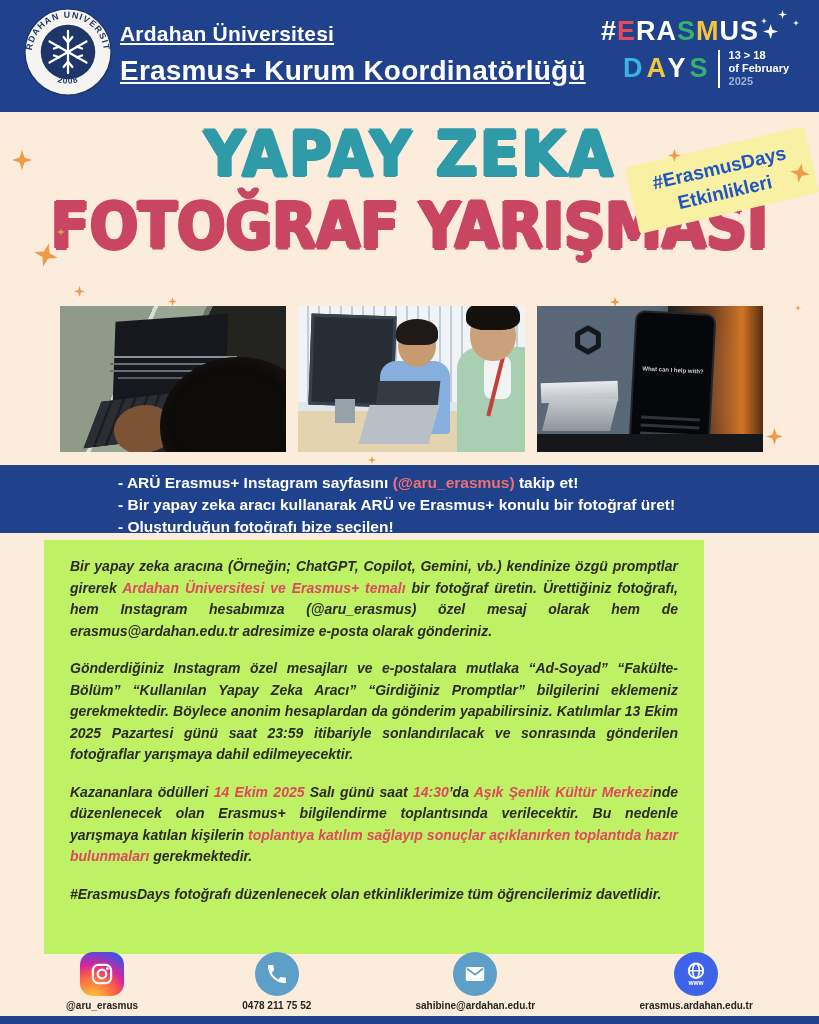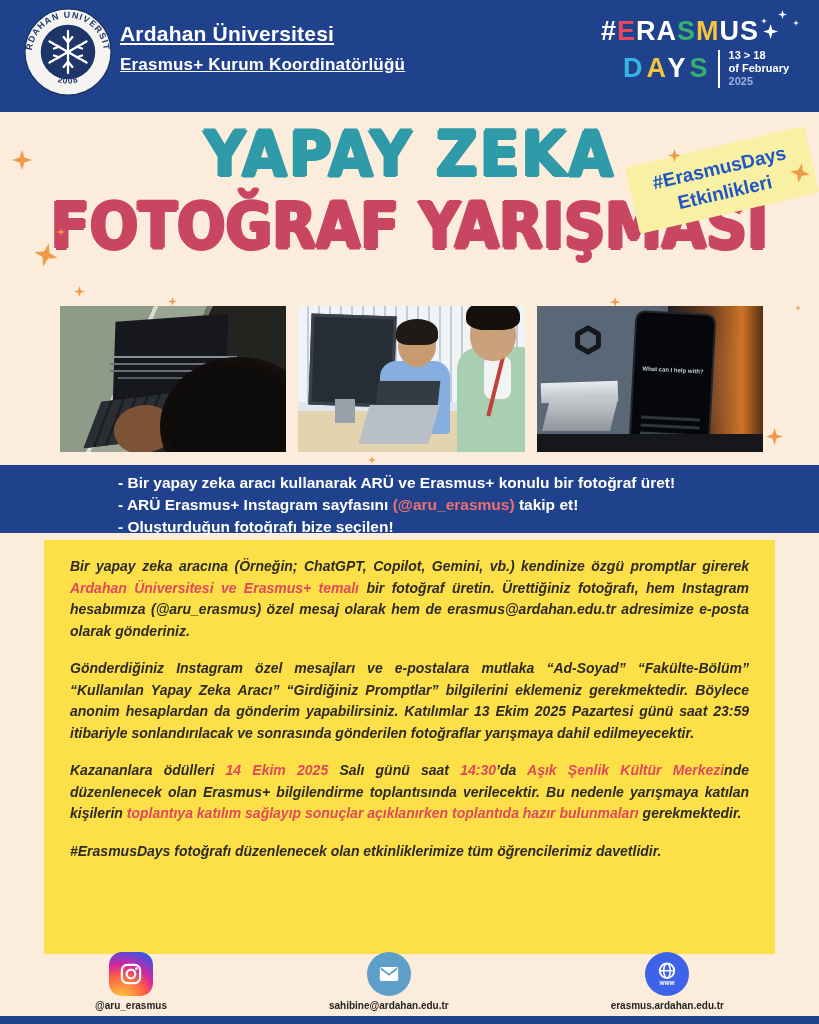--- a/index.html
+++ b/index.html
@@ -3,21 +3,21 @@
 <meta charset="utf-8">
 <style>
   html,body{margin:0;padding:0;background:#888;}
   .poster{position:relative;width:819px;height:1024px;background:#fcecdb;overflow:hidden;
           font-family:"Liberation Sans",sans-serif;margin:0 auto;}
   
   .header{position:absolute;top:0;left:0;width:819px;height:112px;background:#20418c;}
   .logo{position:absolute;left:24px;top:8px;width:88px;height:88px;}
   .uni-text{position:absolute;left:120px;top:22px;color:#fff;text-decoration:underline;}
   .uni-name{font-size:21px;font-weight:bold;letter-spacing:.2px;}
-  .uni-unit{font-size:17px;font-weight:bold;margin-top:9px;letter-spacing:.2px;}
+  .uni-unit{font-size:28px;font-weight:bold;margin-top:9px;letter-spacing:.2px;}
   
   .edays{position:absolute;right:18px;top:16px;width:200px;height:84px;color:#fff;}
   .edays-row1{font-size:27px;font-weight:bold;letter-spacing:1px;display:flex;align-items:center;}
   .edays-row2{display:flex;align-items:center;margin-top:2px;margin-left:22px;}
   .edays-days{font-size:27px;font-weight:bold;letter-spacing:4px;}
   .edays-div{width:2px;height:38px;background:#ffffff;margin:0 9px 0 6px;}
   .edays-dates{font-size:11px;font-weight:bold;line-height:13px;}
   .edays-2025{color:#9db1dc;font-weight:bold;}
   .wstar{position:absolute;background:#fff;clip-path:polygon(50% 0%,62% 38%,100% 50%,62% 62%,50% 100%,38% 62%,0% 50%,38% 38%);}
   
@@ -80,21 +80,21 @@
   .p3-phone-text{color:#c9ced4;font-size:6px;font-weight:bold;text-align:center;transform:translateY(-10px);}
   .p3-phone:after{content:"";position:absolute;bottom:7%;left:12%;width:76%;height:3px;background:#3a4047;
             box-shadow:0 -8px 0 #2e343b,0 -16px 0 #2e343b;}
   .p3-logo{position:absolute;left:16%;top:13%;width:30px;height:30px;}
   
   .banner{position:absolute;left:0;top:465px;width:819px;height:68px;background:#20418c;
           color:#fff;font-weight:bold;font-size:15.5px;line-height:22px;box-sizing:border-box;
           padding:7px 20px 0 118px;}
   .banner .hl{color:#f07070;}
   
-  .panel{position:absolute;left:44px;top:540px;width:731px;height:414px;background:#fde047;
+  .panel{position:absolute;left:44px;top:540px;width:660px;height:414px;background:#bef264;
          box-sizing:border-box;padding:16px 26px;overflow:hidden;}
   .panel p{margin:0 0 16px 0;color:#2e2a26;font-size:14px;line-height:21.5px;font-weight:bold;
            font-style:italic;text-align:justify;}
   .panel .red{color:#e0495c;}
   
   .footer{position:absolute;left:0;top:952px;width:819px;height:64px;display:flex;
           justify-content:space-around;align-items:flex-start;padding:0 14px;box-sizing:border-box;}
   .contact{display:flex;flex-direction:column;align-items:center;cursor:pointer;}
   .cicon{width:44px;height:44px;border-radius:50%;display:flex;align-items:center;justify-content:center;}
   .ig{border-radius:13px;background:radial-gradient(circle at 28% 110%,#fdd835 0%,#fd5949 45%,#d6249f 62%,#285AEB 92%);}
@@ -221,42 +221,50 @@
       <div class="p3-stand"></div>
       <div class="p3-standbase"></div>
       <div class="p3-phone">
         <div class="p3-phone-text">What can I help with?</div>
       </div>
       <div class="p3-desk"></div>
     </div>
   </div>
 
   <div class="banner">
+    <div><span>- ARÜ Erasmus+ Instagram sayfasını </span><span class="hl">(@aru_erasmus)</span><span> takip et!</span></div>
     <div>- Bir yapay zeka aracı kullanarak ARÜ ve Erasmus+ konulu bir fotoğraf üret!</div>
-    <div><span>- ARÜ Erasmus+ Instagram sayfasını </span><span class="hl">(@aru_erasmus)</span><span> takip et!</span></div>
     <div>- Oluşturduğun fotoğrafı bize seçilen!</div>
   </div>
 
   <div class="panel">
     <p><span>Bir yapay zeka aracına (Örneğin; ChatGPT, Copilot, Gemini, vb.) kendinize özgü promptlar girerek </span><span class="red">Ardahan Üniversitesi ve Erasmus+ temalı</span><span> bir fotoğraf üretin. Ürettiğiniz fotoğrafı, hem Instagram hesabımıza (@aru_erasmus) özel mesaj olarak hem de erasmus@ardahan.edu.tr adresimize e-posta olarak gönderiniz.</span></p>
     <p><span>Gönderdiğiniz Instagram özel mesajları ve e-postalara mutlaka “Ad-Soyad” “Fakülte-Bölüm” “Kullanılan Yapay Zeka Aracı” “Girdiğiniz Promptlar” bilgilerini eklemeniz gerekmektedir. Böylece anonim hesaplardan da gönderim yapabilirsiniz. Katılımlar 13 Ekim 2025 Pazartesi günü saat 23:59 itibariyle sonlandırılacak ve sonrasında gönderilen fotoğraflar yarışmaya dahil edilmeyecektir.</span></p>
     <p><span>Kazananlara ödülleri </span><span class="red">14 Ekim 2025</span><span> Salı günü saat </span><span class="red">14:30</span><span>’da </span><span class="red">Aşık Şenlik Kültür Merkezi</span><span>nde düzenlenecek olan Erasmus+ bilgilendirme toplantısında verilecektir. Bu nedenle yarışmaya katılan kişilerin </span><span class="red">toplantıya katılım sağlayıp sonuçlar açıklanırken toplantıda hazır bulunmaları</span><span> gerekmektedir.</span></p>
     <p><span>#ErasmusDays fotoğrafı düzenlenecek olan etkinliklerimize tüm öğrencilerimiz davetlidir.</span></p>
   </div>
 
   <div class="footer">
     <div class="contact">
       <div class="cicon ig">
         <svg width="28" height="28" viewBox="0 0 24 24">
           <rect x="4.2" y="4.2" width="15.6" height="15.6" rx="4.6" fill="none" stroke="#fff" stroke-width="1.9"></rect>
           <circle cx="12" cy="12" r="3.7" fill="none" stroke="#fff" stroke-width="1.9"></circle>
           <circle cx="16.6" cy="7.4" r="1.2" fill="#fff"></circle>
         </svg>
       </div>
       <div class="clabel">@aru_erasmus</div>
+    </div>
+    <div class="contact">
+      <div class="cicon blue-ic">
+        <svg width="24" height="24" viewBox="0 0 24 24">
+          <path fill="#fff" d="M6.62 10.79c1.44 2.83 3.76 5.14 6.59 6.59l2.2-2.21c.27-.27.67-.36 1.02-.24 1.12.37 2.33.57 3.57.57.55 0 1 .45 1 1V20c0 .55-.45 1-1 1-9.39 0-17-7.61-17-17 0-.55.45-1 1-1h3.5c.55 0 1 .45 1 1 0 1.25.2 2.45.57 3.57.11.35.03.74-.25 1.02l-2.2 2.2z"></path>
+        </svg>
+      </div>
+      <div class="clabel">0478 211 75 52</div>
     </div>
     <div class="contact">
       <div class="cicon blue-ic">
         <svg width="26" height="26" viewBox="0 0 24 24">
           <rect x="3.5" y="5.5" width="17" height="13" rx="1.6" fill="#fff"></rect>
           <polyline points="4.5,7 12,12.6 19.5,7" fill="none" stroke="#5d9fc9" stroke-width="1.7"></polyline>
         </svg>
       </div>
       <div class="clabel">sahibine@ardahan.edu.tr</div>
     </div>

